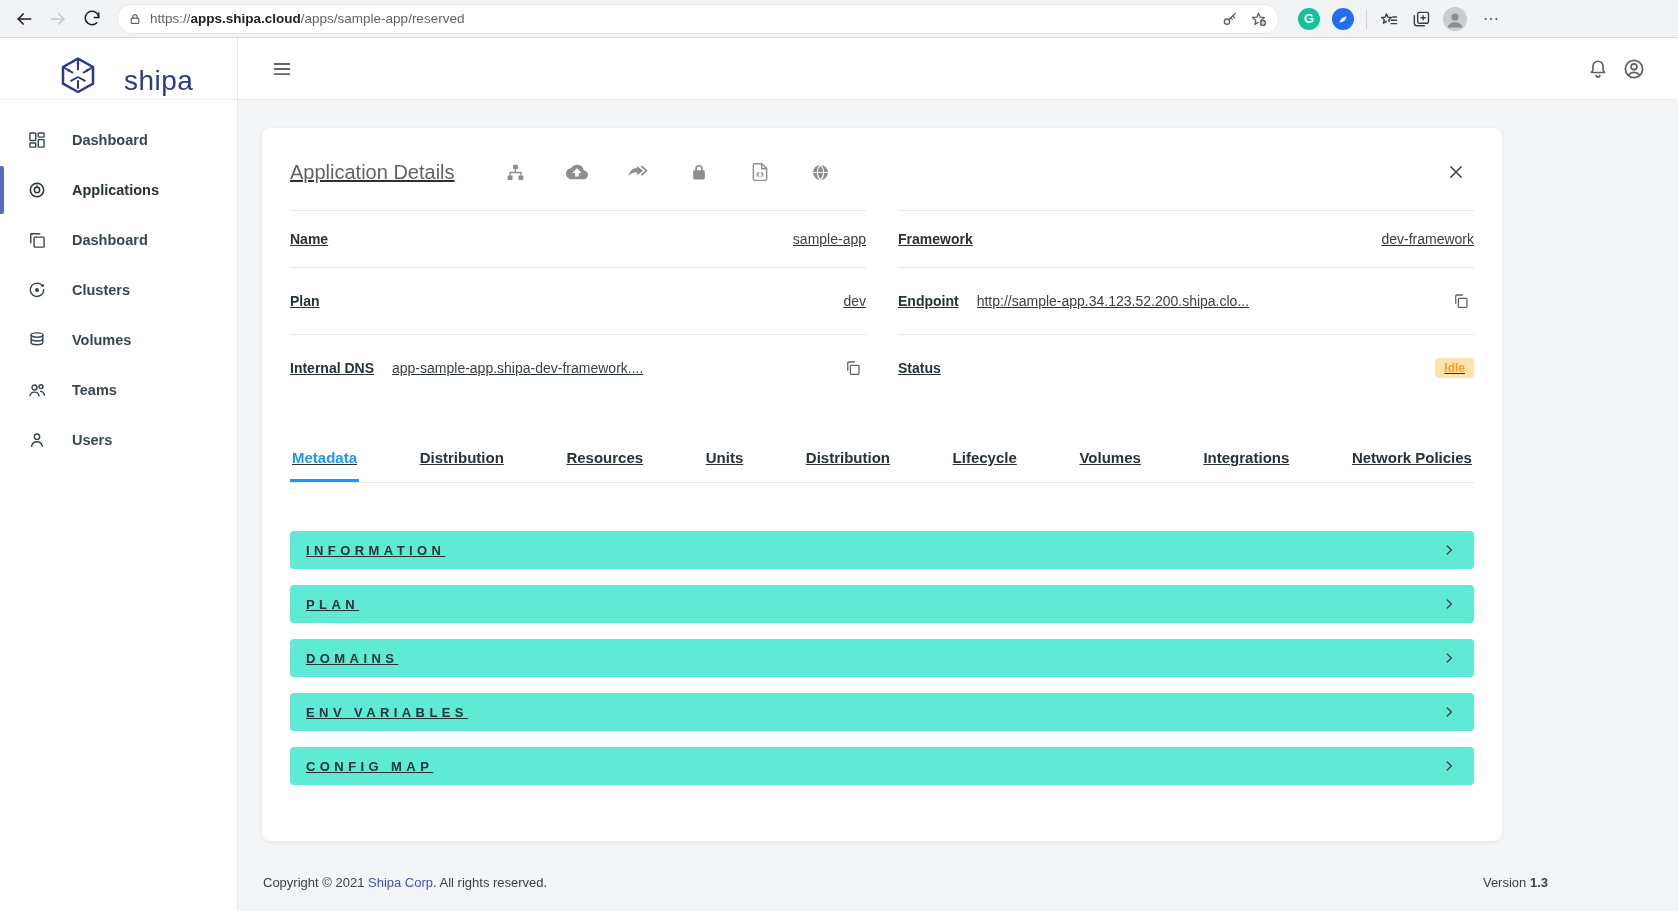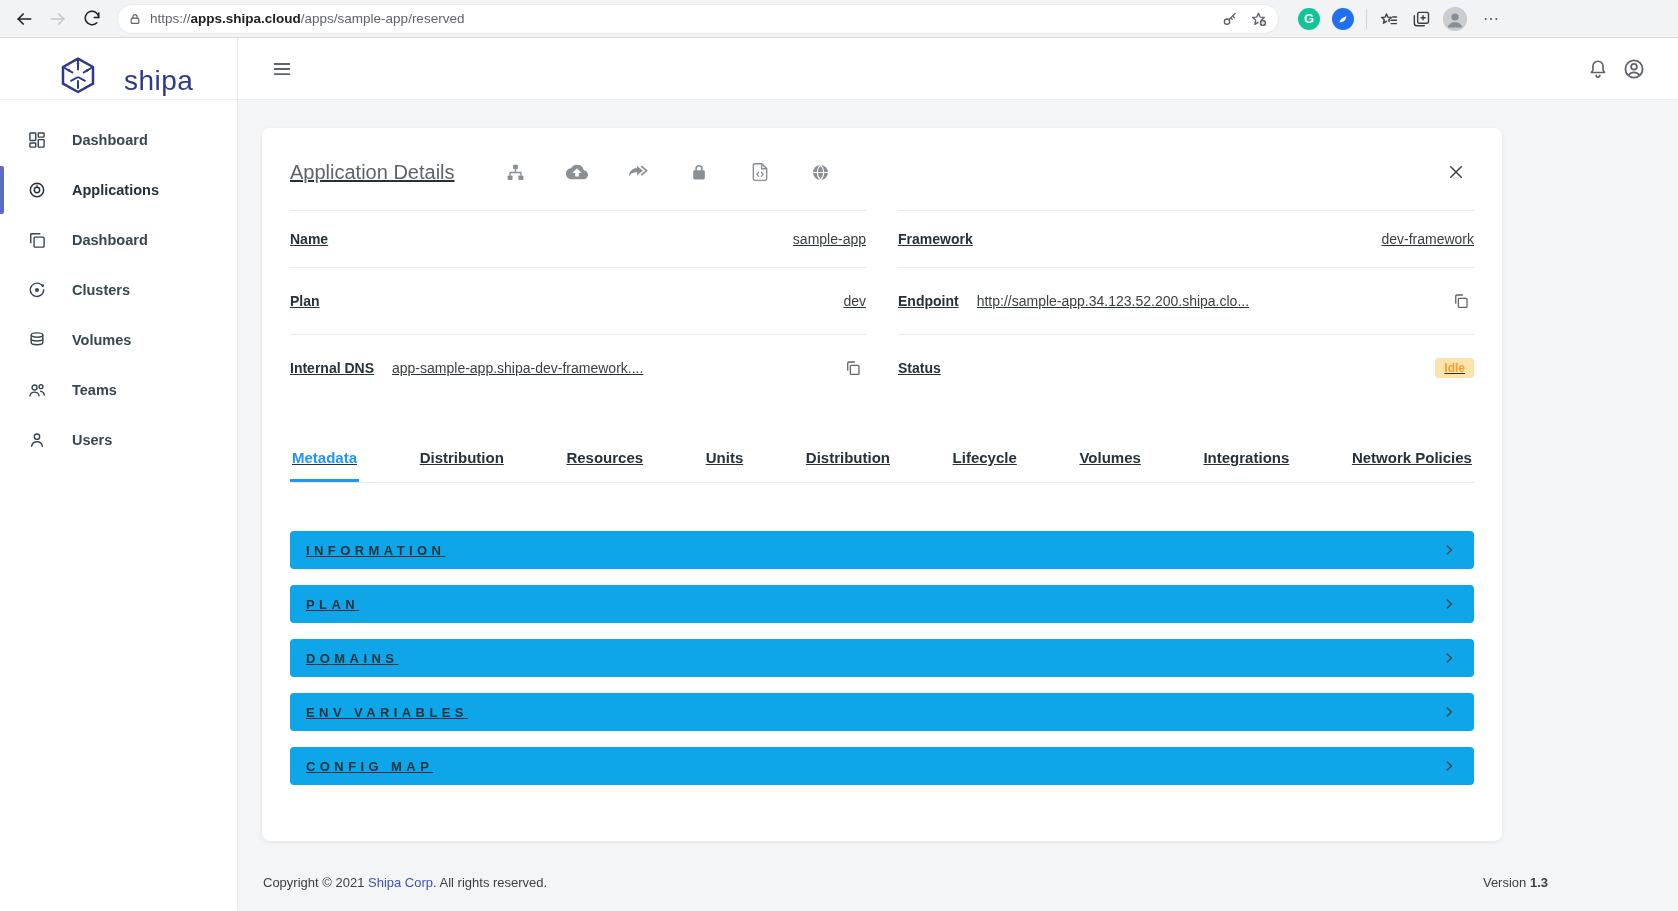--- a/index.html
+++ b/index.html
@@ -52,21 +52,21 @@
   .field .fvalue { margin-left:auto; font-size:14px; color:#3c4043; white-space:nowrap; overflow:hidden; }
   .field .fvalue.trunc { margin-left:18px; flex:1; }
   .copy-btn { width:26px; height:26px; margin-left:6px; flex-shrink:0; }
   .badge { margin-left:auto; background:#fce3ad; color:#efa12c; font-size:12px; font-weight:700; padding:4px 9px; border-radius:4px; line-height:1; }
 
   .tabs { display:flex; justify-content:space-between; border-bottom:1px solid #e8eaee; margin-top:34px; }
   .tab { padding:14px 2px 13px; font-size:15px; font-weight:600; color:#263238; cursor:pointer; border-bottom:3px solid transparent; white-space:nowrap; }
   .tab.active { color:#2196f3; border-bottom-color:#2196f3; }
 
   .accordions { margin-top:48px; }
-  .accordion { height:38px; background:#0ea5e9; border-radius:4px; display:flex; align-items:center; padding:0 18px 0 16px; margin-bottom:16px; cursor:pointer; }
+  .accordion { height:38px; background:#5eead4; border-radius:4px; display:flex; align-items:center; padding:0 18px 0 16px; margin-bottom:16px; cursor:pointer; }
   .accordion .alabel { font-size:13px; font-weight:700; letter-spacing:0.34em; color:#263238; }
   .accordion .chev { margin-left:auto; display:flex; }
 
   .footer { width:1286px; margin-top:34px; display:flex; font-size:13px; color:#3c4043; padding-left:1px; }
   .footer a { color:#3f51b5; text-decoration:none; cursor:pointer; }
   .footer .right { margin-left:auto; }
   .footer .right b { font-weight:800; }
 
   svg { display:block; }
 </style>

